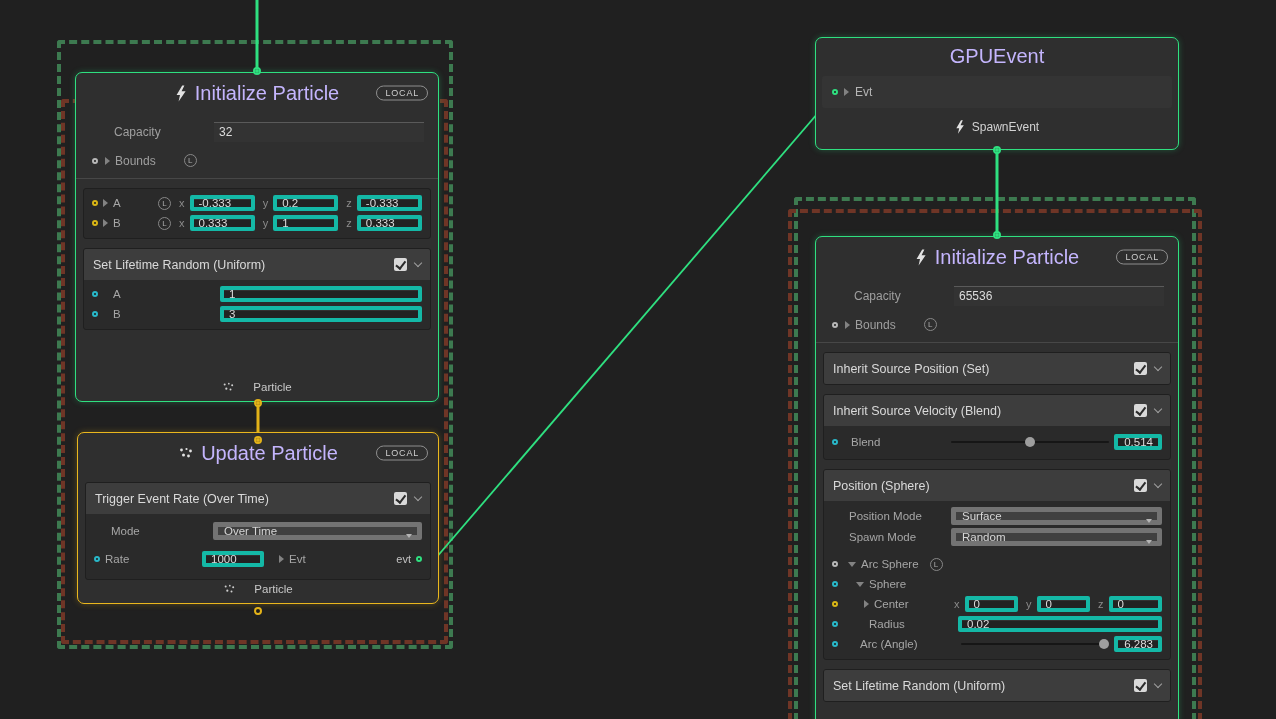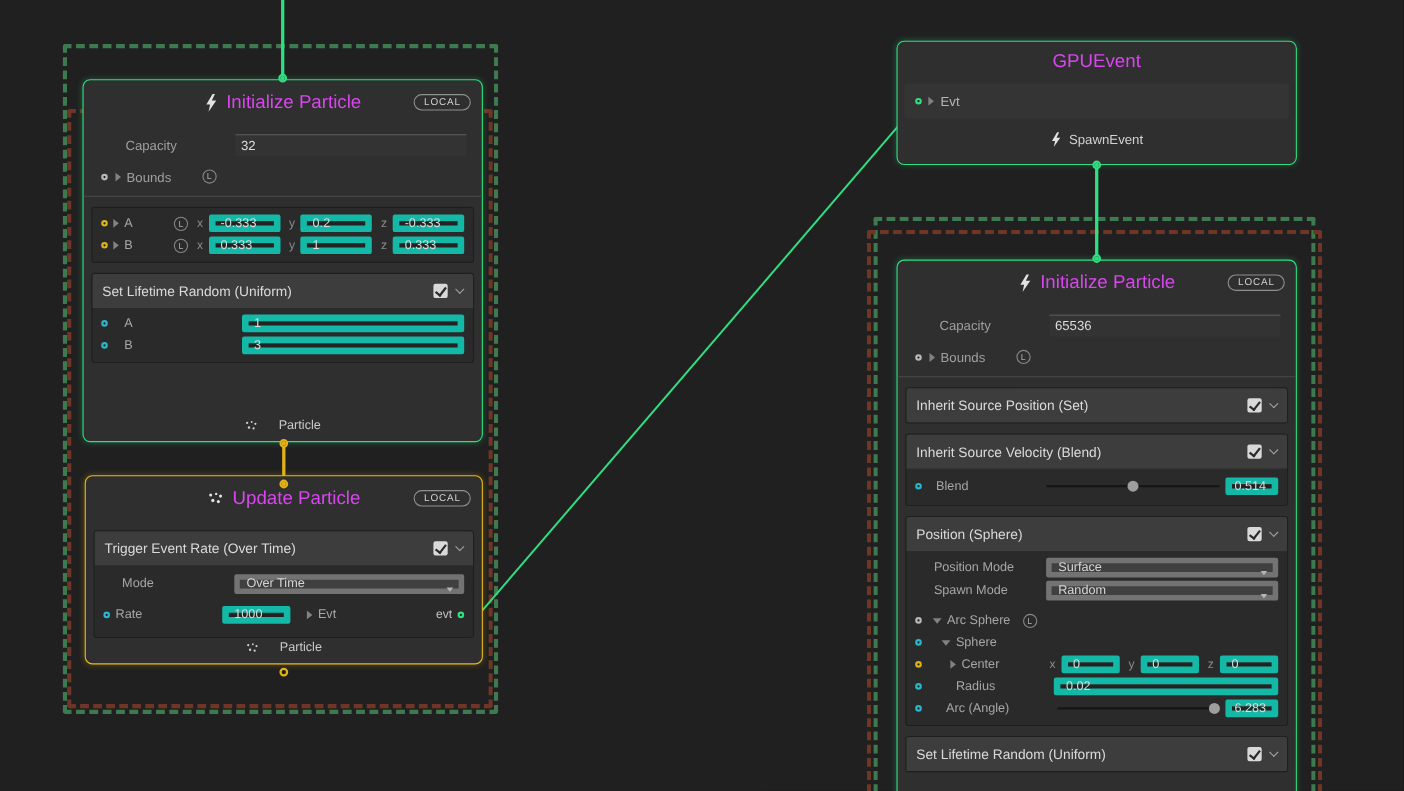--- a/index.html
+++ b/index.html
@@ -19,21 +19,21 @@
   .w2 { stroke-width:1.8; }
 
   
   .ctx-node { position:absolute; z-index:3; display:flex; flex-direction:column; background:#2f2f2f;
               border:1.5px solid; border-radius:7px; overflow:hidden; }
   .b-green  { border-color:#2fe080; box-shadow:0 0 6px rgba(47,224,128,.28); }
   .b-orange { border-color:#eab71e; box-shadow:0 0 6px rgba(234,183,30,.28); }
 
   .ctx-header { position:relative; flex:none; display:flex; align-items:center; justify-content:center; gap:8px; height:40px; }
   .ctx-header.h36 { height:36px; }
-  .ctx-title { font-size:17px; color:#d946ef; }
+  .ctx-title { font-size:20px; color:#c4b5fd; }
   .local-badge { position:absolute; right:10px; top:50%; transform:translateY(-50%);
                  border:1px solid #8f8f8f; border-radius:9px; padding:1px 8px 2px;
                  font-size:9px; letter-spacing:.8px; color:#cfcfcf; }
 
   .props { flex:none; padding-top:4px; }
   .prop-row { display:flex; align-items:center; height:29px; padding:0 14px 0 16px; font-size:12px; color:#9f9f9f; }
   .prop-label { margin-left:22px; width:100px; flex:none; }
   .prop-field { flex:1; height:20px; display:flex; align-items:center; padding:0 5px;
                 font-size:12px; color:#dcdcdc; border-top:1px solid #5a5a5a; background:rgba(255,255,255,.02); }
   .hr { height:1px; background:#474747; margin-top:3px; }
@@ -61,21 +61,21 @@
 
   .block-body { padding:4px 0 5px; }
   .brow { display:flex; align-items:center; height:20px; padding:0 8px; font-size:11.5px; color:#a6a6a6; gap:5px; }
   .brow.h26 { height:26px; }
   .brow.h30 { height:30px; }
   .brow.h24 { height:24px; }
   .brow.h21 { height:21px; }
 
   .vlabel { width:40px; flex:none; }
   .axis { color:#8b8b8b; font-size:11px; flex:none; margin-left:3px; }
-  .vfield, .wfield, .valfield { height:16px; background:#222; border:6px solid #14b8a6; border-radius:2px;
+  .vfield, .wfield, .valfield { height:16px; background:#222; border:4px solid #14b8a6; border-radius:2px;
             box-shadow:inset 0 1px 0 rgba(255,255,255,.07); display:flex; align-items:center;
             padding:0 5px; color:#dcdcdc; font-size:11.5px; }
   .vfield { flex:1; min-width:0; }
   .wfield { flex:1; }
   .valfield { width:48px; flex:none; justify-content:flex-end; }
   .llabel { width:102px; flex:none; }
 
   .dropdown { flex:1; height:18px; background:#404040; border:5px solid #737373; border-radius:2px;
               display:flex; align-items:center; padding:0 18px 0 6px; font-size:11.5px; color:#d6d6d6; position:relative; }
   .dropdown::after { content:""; position:absolute; right:5px; top:7px; width:0; height:0;

